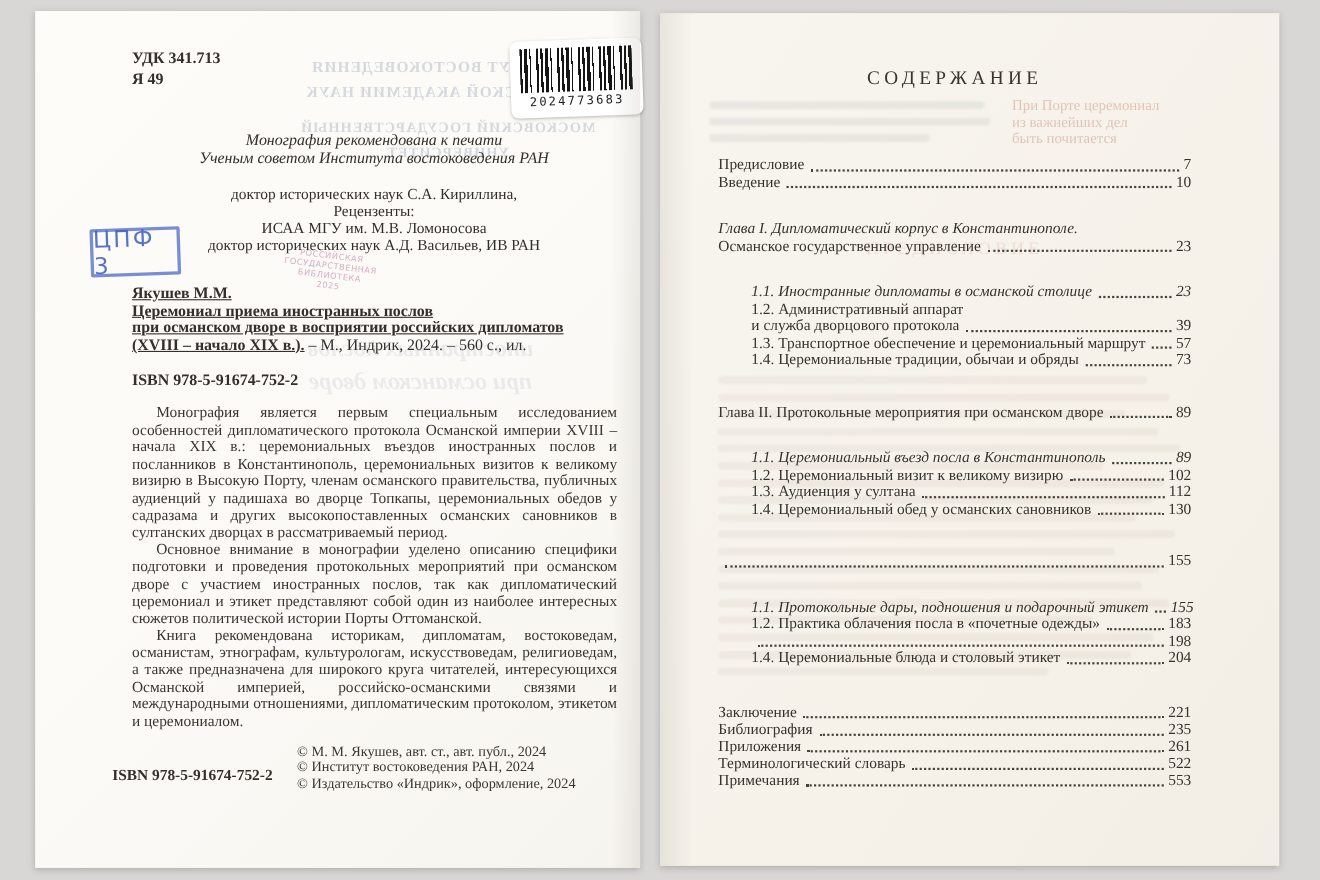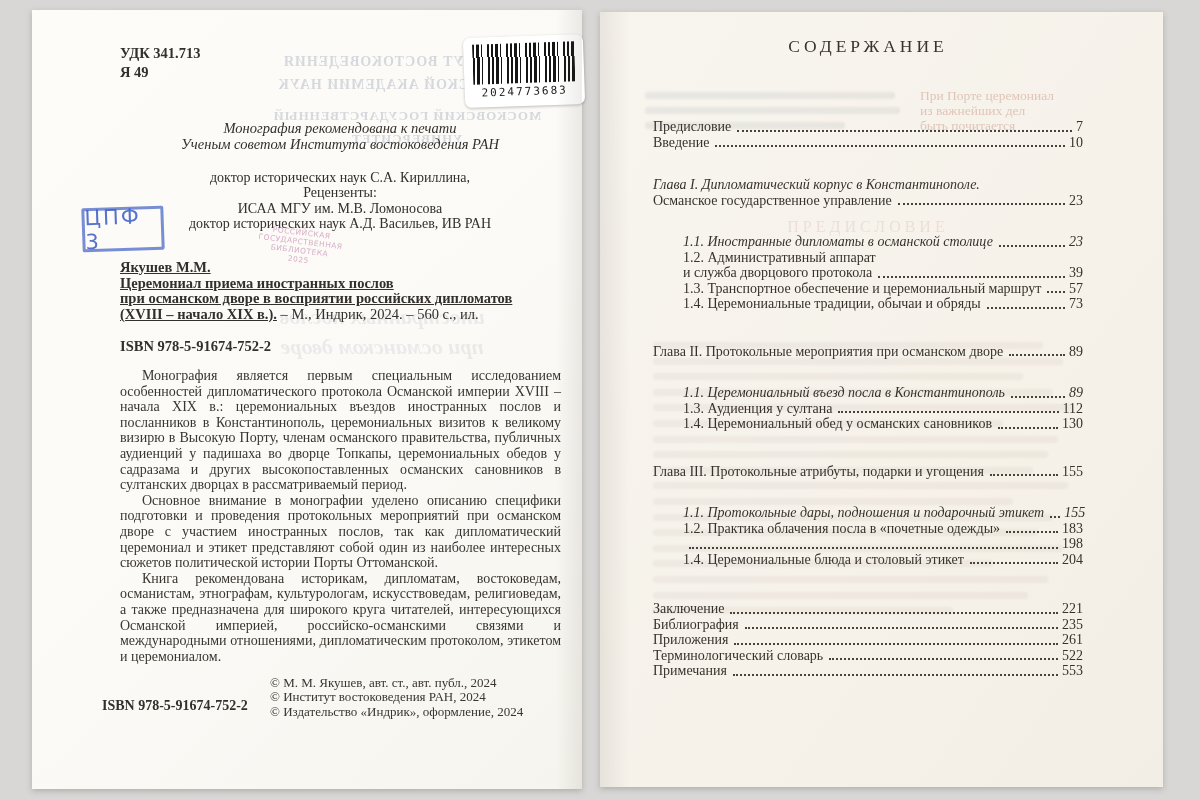--- a/index.html
+++ b/index.html
@@ -80,21 +80,21 @@
 
   .annotation{position:absolute;left:88px;top:358px;width:441px;
     font-size:14px;line-height:15.6px;text-align:justify;color:#3a352f;}
   .annotation p{margin:0;text-indent:22px;}
 
   .isbn-bottom{position:absolute;left:70px;top:688px;font-weight:bold;font-size:14px;}
   .copyrights{position:absolute;left:238px;top:666px;font-size:13px;line-height:14.3px;color:#3a352f;}
 
   
   .toc{position:absolute;left:53px;top:0;width:430px;}
-  .toc-title{margin-top:24px;text-align:center;font-size:17.5px;letter-spacing:4px;
+  .toc-title{margin-top:48px;text-align:center;font-size:17.5px;letter-spacing:4px;
     color:#3b342e;font-weight:normal;}
   .epigraph{position:absolute;left:320px;top:76px;width:190px;
     color:rgba(192,118,98,.38);font-size:13.5px;line-height:15px;filter:blur(.4px);}
   .epigraph-smear{position:absolute;left:45px;top:80px;width:260px;}
   .epigraph-smear div{height:7px;margin-bottom:8px;border-radius:3px;
     background:rgba(125,128,138,.12);filter:blur(1px);}
   .ghost-heading{position:absolute;left:53px;top:206px;width:430px;text-align:center;
     color:rgba(195,120,100,.17);font-size:16px;letter-spacing:4px;filter:blur(.4px);}
   .bleed-bars{position:absolute;left:53px;top:330px;width:430px;}
   .bleed-bars div{height:7px;margin-bottom:8.6px;border-radius:3px;
@@ -268,32 +268,36 @@
           <span class="tdots"></span>
           <span class="tpage">89</span>
         </div>
 
         <div class="trow sub gap-subs">
           <span class="tlabel">1.1. Церемониальный въезд посла в Константинополь</span>
           <span class="tdots"></span>
           <span class="tpage">89</span>
         </div>
         <div class="trow sub">
+          <span class="tlabel">1.2. Церемониальный визит к великому визирю</span>
+          <span class="tdots"></span>
+          <span class="tpage">102</span>
+        </div>
+        <div class="trow sub">
           <span class="tlabel">1.3. Аудиенция у султана</span>
           <span class="tdots"></span>
           <span class="tpage">112</span>
         </div>
         <div class="trow sub">
           <span class="tlabel">1.4. Церемониальный обед у османских сановников</span>
           <span class="tdots"></span>
           <span class="tpage">130</span>
         </div>
 
         <div class="trow gap-chapter">
-          <span class="tlabel">Глава III. Протокольные атрибуты, подарки и угощения</span>
           <span class="tdots"></span>
           <span class="tpage">155</span>
         </div>
 
         <div class="trow sub gap-subs">
           <span class="tlabel">1.1. Протокольные дары, подношения и подарочный этикет</span>
           <span class="tdots"></span>
           <span class="tpage">155</span>
         </div>
         <div class="trow sub">

